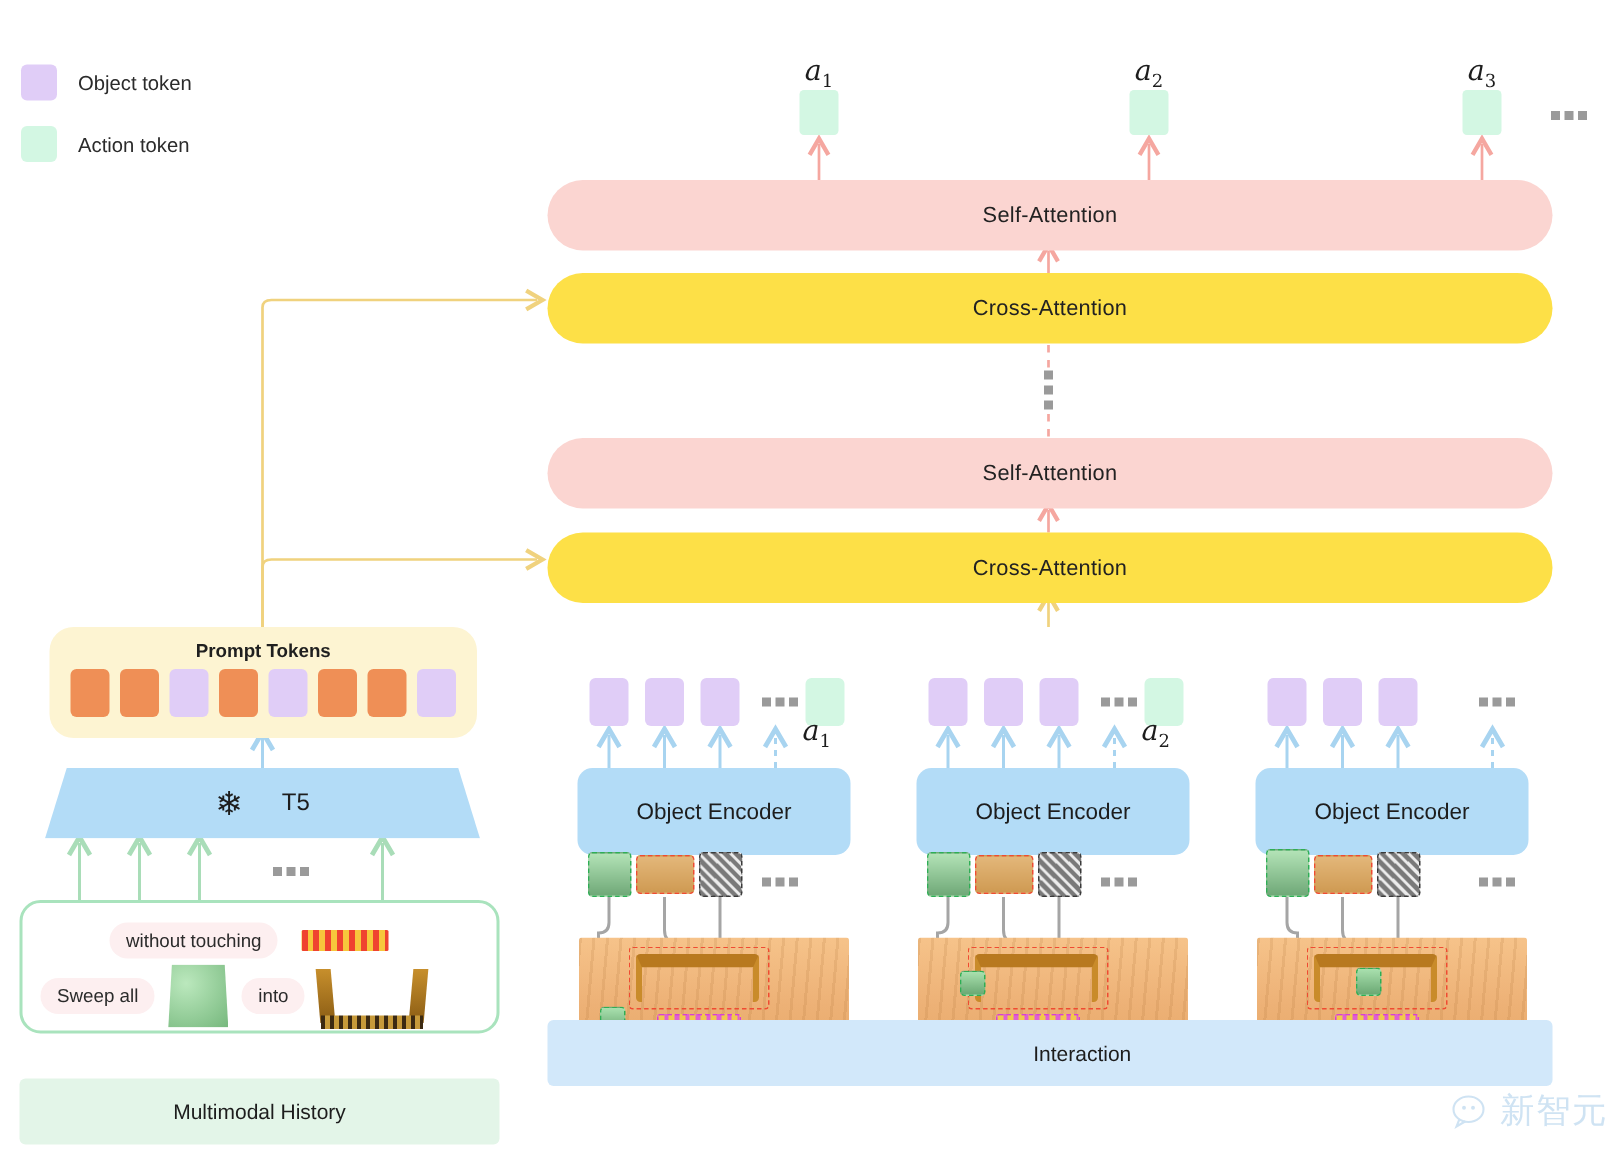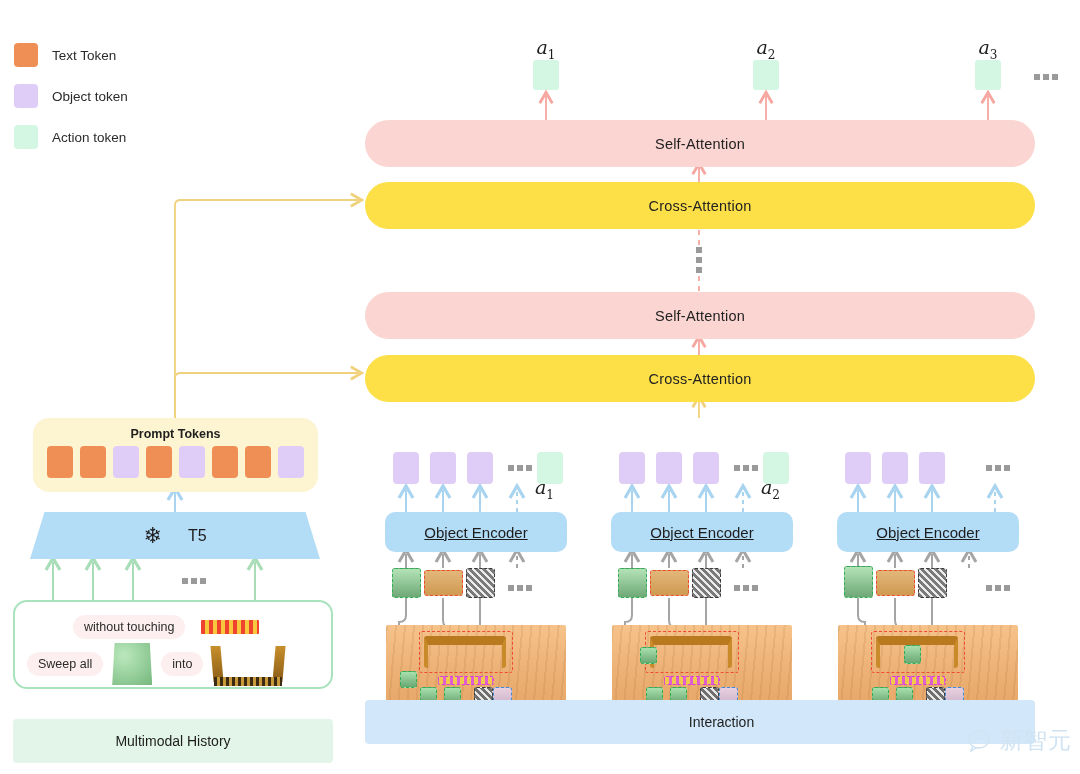--- a/index.html
+++ b/index.html
@@ -54,23 +54,23 @@
   .tok { width:26px; height:32px; border-radius:4px; }
 
   
   .dots-h { display:inline-flex; gap:3px; align-items:center; }
   .dots-h i { width:6px; height:6px; background:#9a9a9a; display:block; }
   .dots-v { display:flex; flex-direction:column; gap:4px; align-items:center; }
   .dots-v i { width:6px; height:6px; background:#9a9a9a; display:block; }
 
   
   .objenc {
-    position:absolute; height:40px; background:#b3dcf7; border-radius:10px;
+    position:absolute; height:58px; background:#b3dcf7; border-radius:10px;
     display:flex; align-items:center; justify-content:center;
-    font-size:15px; color:#1d1d1d;text-decoration:underline;
+    font-size:15px; color:#1d1d1d;
   }
   .t5 {
     position:absolute; background:#b3dcf7;
     display:flex; align-items:center; justify-content:center; gap:26px;
     font-size:16px; color:#1d1d1d;
     clip-path: polygon(5% 0%, 95% 0%, 100% 100%, 0% 100%);
   }
 
   
   .promptbox {
@@ -160,24 +160,20 @@
     font-family:"DejaVu Sans", sans-serif;
   }
   svg { display:block; overflow:visible; }
 </style>
 </head>
 <body>
 
 <div id="stage">
 
   <div class="legend">
-    <div class="legend-row">
-      <span class="legend-swatch orange"></span>
-      <span class="legend-label">Text Token</span>
-    </div>
     <div class="legend-row">
       <span class="legend-swatch lilac"></span>
       <span class="legend-label">Object token</span>
     </div>
     <div class="legend-row">
       <span class="legend-swatch mint"></span>
       <span class="legend-label">Action token</span>
     </div>
   </div>
 
@@ -439,21 +435,21 @@
     <div class="bin-dash" style="left:33px; top:6px; width:94px; height:42px;"></div>
     <div class="strip-dash" style="left:52px; top:51px; width:56px; height:9px;"></div>
     <div class="cube" style="left:66px; top:20px; width:17px; height:19px;"></div>
     <div class="cube" style="left:34px; top:62px; width:17px; height:17px;"></div>
     <div class="cube" style="left:58px; top:62px; width:17px; height:17px;"></div>
     <div class="darkblk" style="left:88px; top:62px; width:19px; height:19px;"></div>
     <div class="pinkblk" style="left:107px; top:62px; width:19px; height:19px;"></div>
   </div>
 
   <div class="footer green" style="left:13px; top:719px; width:320px;">Multimodal History</div>
-  <div class="footer blue" style="left:365px; top:700px; width:670px;padding-left:43px;">Interaction</div>
+  <div class="footer blue" style="left:365px; top:680px; width:670px;padding-left:43px;">Interaction</div>
 
   <div class="watermark">
     <svg width="26" height="22" viewBox="0 0 26 22">
       <ellipse cx="11" cy="9.5" rx="10" ry="8.5" fill="none" stroke="#cfe3f3" stroke-width="1.4"></ellipse>
       <path d="M5,16 L3,21 L9,17.5" fill="none" stroke="#cfe3f3" stroke-width="1.4"></path>
       <circle cx="8" cy="8.5" r="1.3" fill="#cfe3f3"></circle>
       <circle cx="14" cy="8.5" r="1.3" fill="#cfe3f3"></circle>
     </svg>
     <span>新智元</span>
   </div>

